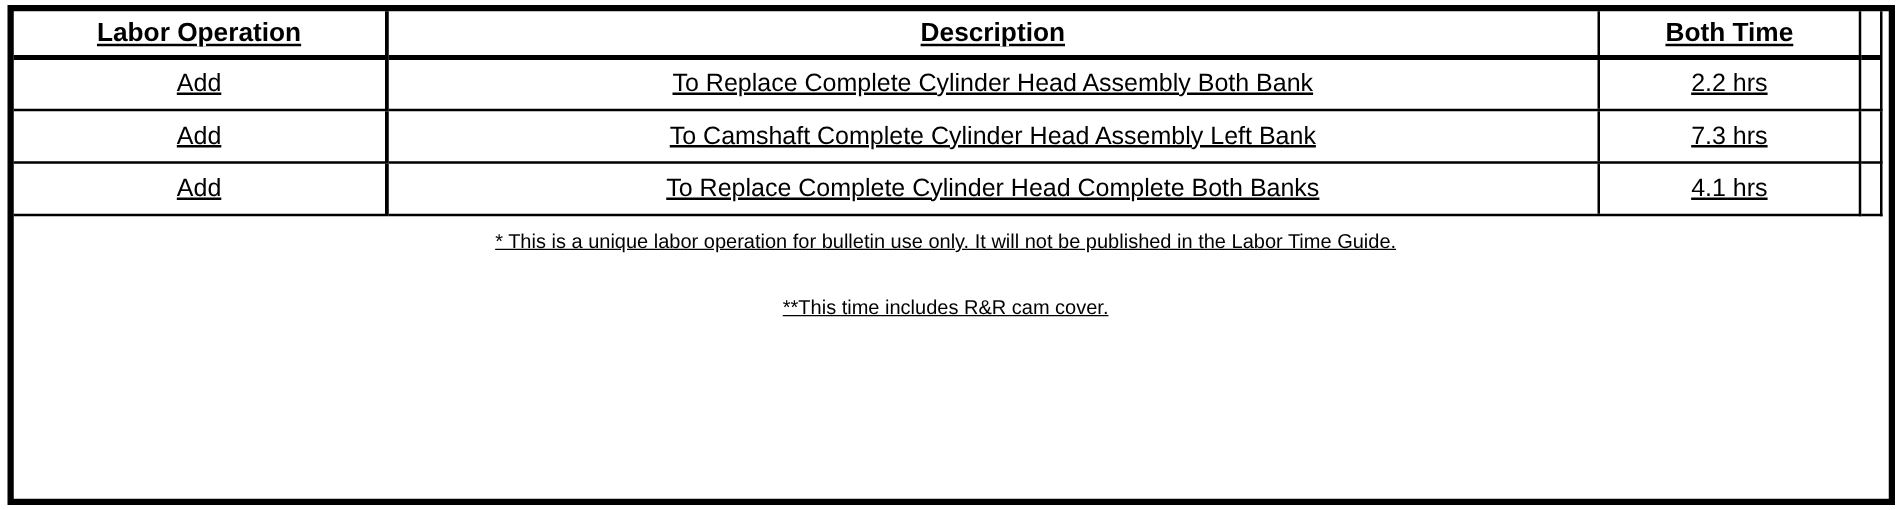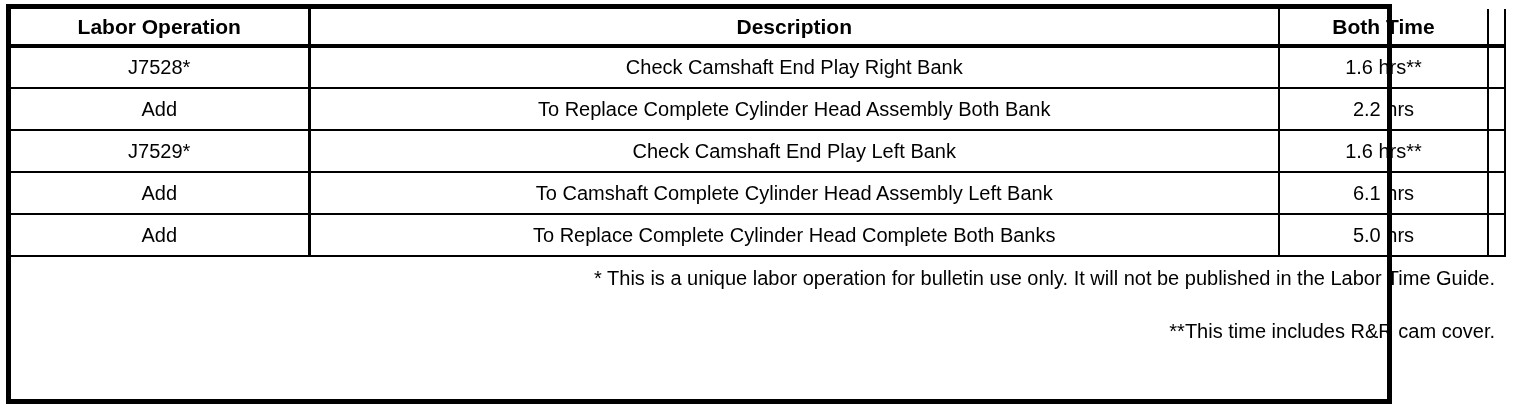--- a/index.html
+++ b/index.html
@@ -10,24 +10,25 @@
   }
   body {
     width: 1520px;
     height: 408px;
     font-family: "Liberation Sans", sans-serif;
     color: #000000;
     overflow: hidden;
   }
   .frame {
     margin: 4px 3px 0 6px;
-    width: 1386px;
+    width: 1510px;
     height: 400px;
     border: 5px solid #000000;
     background: #ffffff;
+    text-decoration: underline;
   }
   table.labor-table {
     border-collapse: collapse;
     table-layout: fixed;
     width: 1494px;           
     margin: 0;
   }
   th, td {
     border: 2px solid #000000;
     padding: 0;
@@ -49,24 +50,24 @@
     font-weight: normal;
   }
   .c-op     { border-left: 0; border-right: 3px solid #000000; }
   .c-desc   { border-right: 1px solid #0369a1; }
   .c-time   { border-right: 2px solid #000000; }
   .c-sliver { border-right: 2px solid #000000; }
   tfoot td.footnotes {
     border: 0;
     border-top: 2px solid #000000;
     height: 96px;
-    text-align: right;
+    text-align: center;
     vertical-align: top;
     padding: 9px 10px 0 7px;
-    font-size: 20px;
+    font-size: 16px;
     white-space: normal;
   }
   .footnotes p { margin: 0; line-height: 24px; }
   .footnotes p.fn2 { margin-top: 29px; }
 </style>
 </head>
 <body>
 
 <div class="frame">
   <table class="labor-table">
@@ -79,47 +80,35 @@
     <thead>
       <tr>
         <th class="c-op">Labor Operation</th>
         <th class="c-desc">Description</th>
         <th class="c-time">Both Time</th>
         <th class="c-sliver"></th>
       </tr>
     </thead>
     <tbody>
       <tr>
-        <td class="c-op">J7528*</td>
-        <td class="c-desc">Check Camshaft End Play Right Bank</td>
-        <td class="c-time">1.6 hrs**</td>
-        <td class="c-sliver"></td>
-      </tr>
-      <tr>
         <td class="c-op">Add</td>
         <td class="c-desc">To Replace Complete Cylinder Head Assembly Both Bank</td>
         <td class="c-time">2.2 hrs</td>
         <td class="c-sliver"></td>
       </tr>
       <tr>
-        <td class="c-op">J7529*</td>
-        <td class="c-desc">Check Camshaft End Play Left Bank</td>
-        <td class="c-time">1.6 hrs**</td>
-        <td class="c-sliver"></td>
-      </tr>
-      <tr>
         <td class="c-op">Add</td>
         <td class="c-desc">To Camshaft Complete Cylinder Head Assembly Left Bank</td>
-        <td class="c-time">6.1 hrs</td>
+        <td class="c-time">7.3 hrs</td>
         <td class="c-sliver"></td>
       </tr>
       <tr>
         <td class="c-op">Add</td>
         <td class="c-desc">To Replace Complete Cylinder Head Complete Both Banks</td>
-        <td class="c-time">5.0 hrs</td>
+        <td class="c-time">4.1 hrs</td>
         <td class="c-sliver"></td>
       </tr>
     </tbody>
     <tfoot>
       <tr>
         <td class="footnotes" colspan="4">
           <p class="fn1">* This is a unique labor operation for bulletin use only. It will not be published in the Labor Time Guide.</p>
           <p class="fn2">**This time includes R&amp;R cam cover.</p>
         </td>
       </tr>

